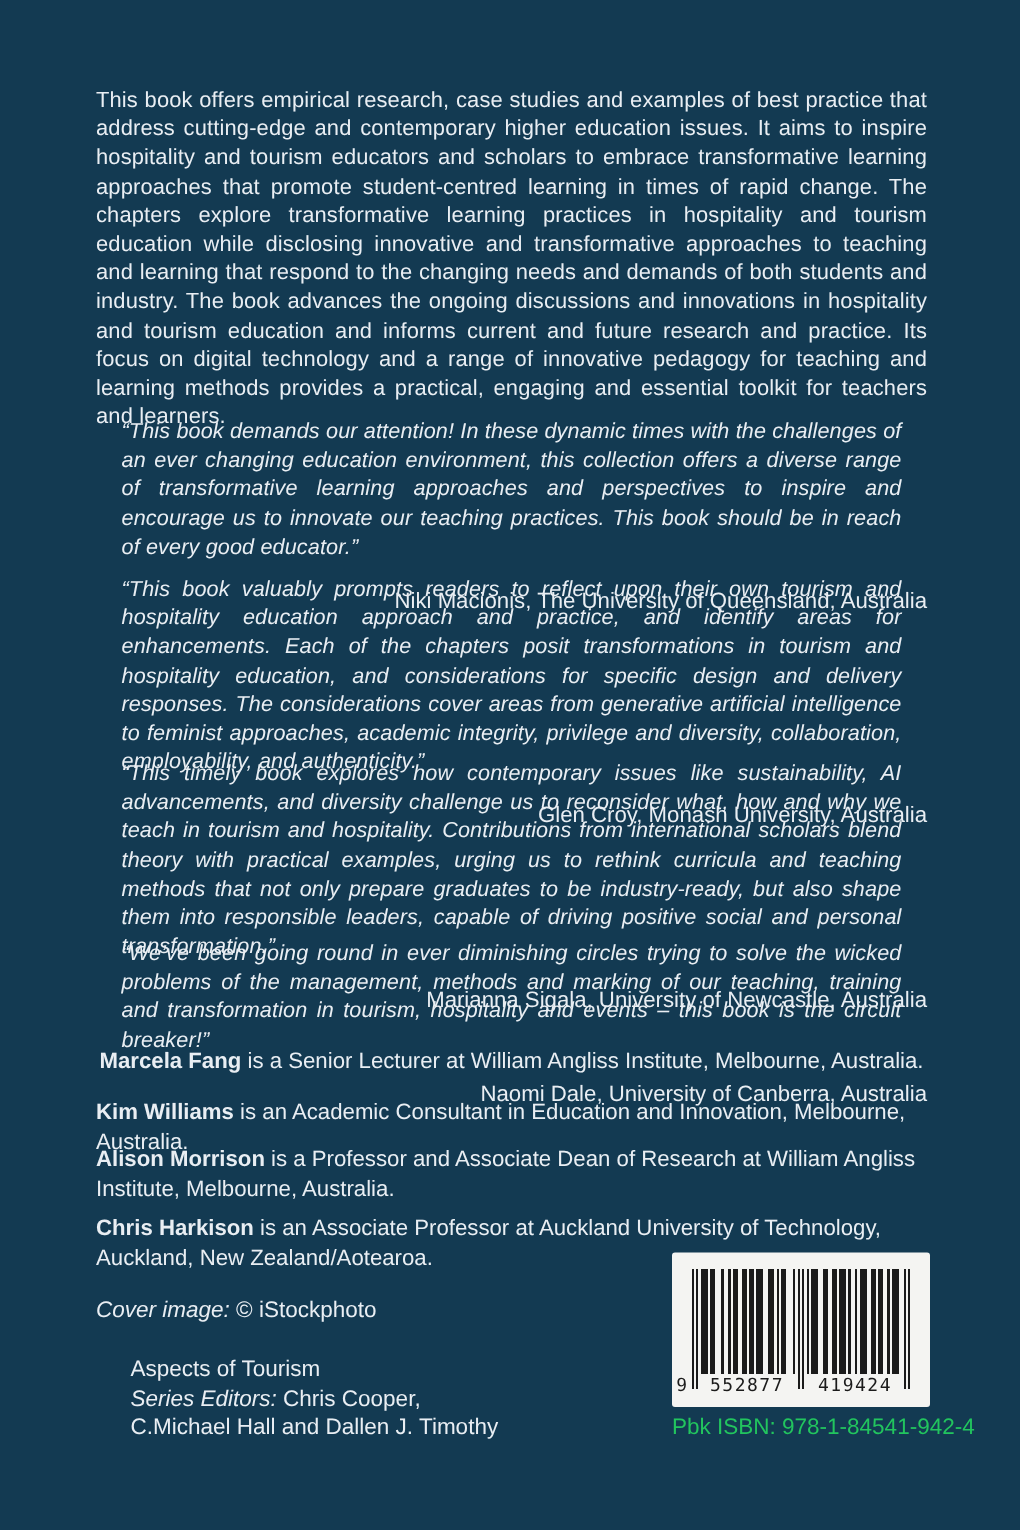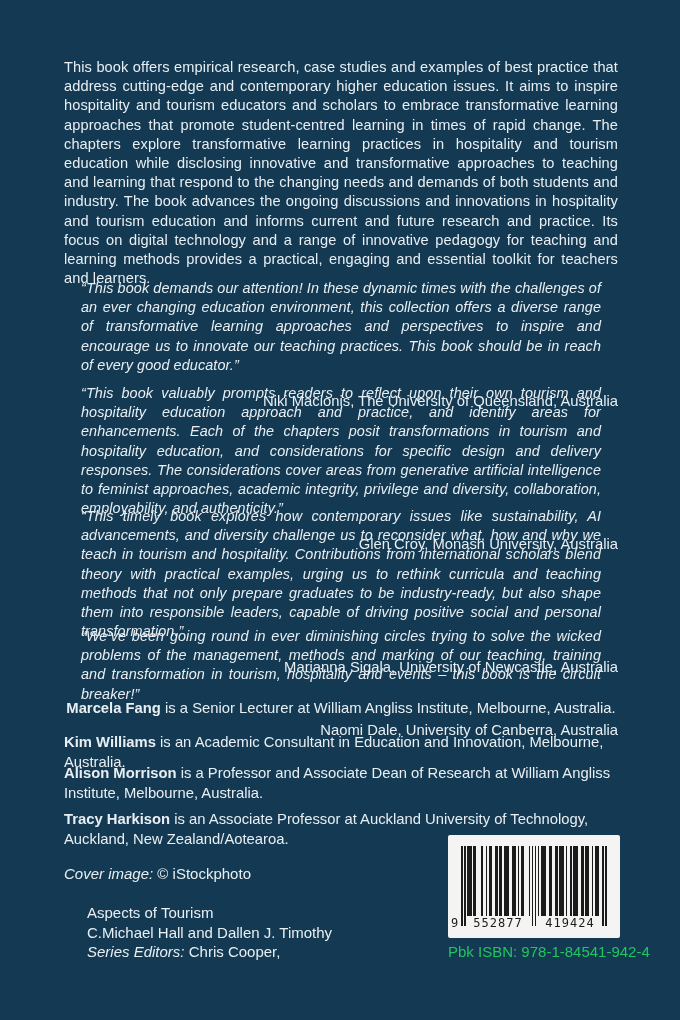--- a/index.html
+++ b/index.html
@@ -108,28 +108,28 @@
     <p class="qtext">“We’ve been going round in ever diminishing circles trying to solve the wicked problems of the management, methods and marking of our teaching, training and transformation in tourism, hospitality and events – this book is the circuit breaker!”</p>
     <p class="attrib">Naomi Dale, University of Canberra, Australia</p>
   </div>
 
   <p class="block bio bio1"><b>Marcela Fang</b><span> is a Senior Lecturer at William Angliss Institute, Melbourne, Australia.</span></p>
 
   <p class="block bio bio2"><b>Kim Williams</b><span> is an Academic Consultant in Education and Innovation, Melbourne, Australia.</span></p>
 
   <p class="block bio bio3"><b>Alison Morrison</b><span> is a Professor and Associate Dean of Research at William Angliss Institute, Melbourne, Australia.</span></p>
 
-  <p class="block bio bio4"><b>Tracy Harkison</b><span> is an Associate Professor at Auckland University of Technology, Auckland, New Zealand/Aotearoa.</span></p>
+  <p class="block bio bio4"><b>Chris Harkison</b><span> is an Associate Professor at Auckland University of Technology, Auckland, New Zealand/Aotearoa.</span></p>
 
   <p class="block bio credit"><span class="lab">Cover image:</span><span> © iStockphoto</span></p>
 
   <div class="block series">
     <div>Aspects of Tourism</div>
+    <div><span class="lab">Series Editors:</span><span> Chris Cooper,</span></div>
     <div>C.Michael Hall and Dallen J. Timothy</div>
-    <div><span class="lab">Series Editors:</span><span> Chris Cooper,</span></div>
   </div>
 
   <div class="barcode-box">
     <svg viewBox="0 0 95 80" width="146" height="80" preserveAspectRatio="none" aria-hidden="true" fill="#1b1b1b">
         <rect x="0" y="0" width="1" height="80"></rect>
         <rect x="2" y="0" width="1" height="80"></rect>
         <rect x="4" y="0" width="1" height="70"></rect>
         <rect x="5" y="0" width="1" height="70"></rect>
         <rect x="6" y="0" width="1" height="70"></rect>
         <rect x="8" y="0" width="1" height="70"></rect>

